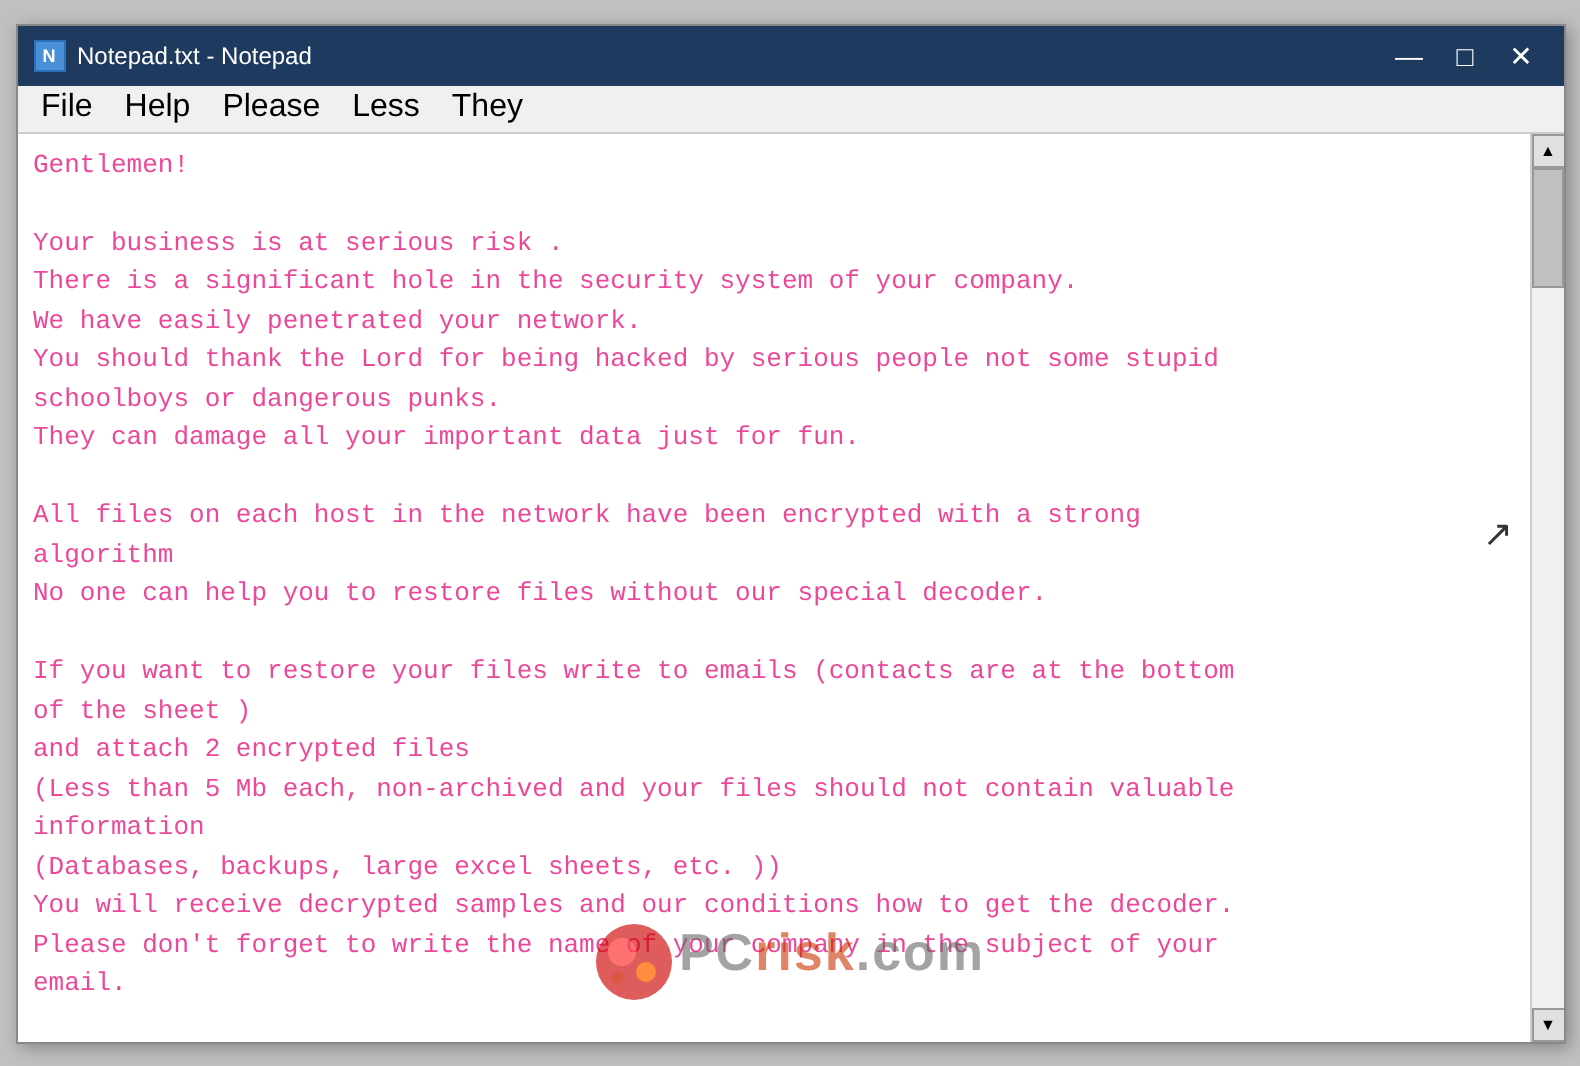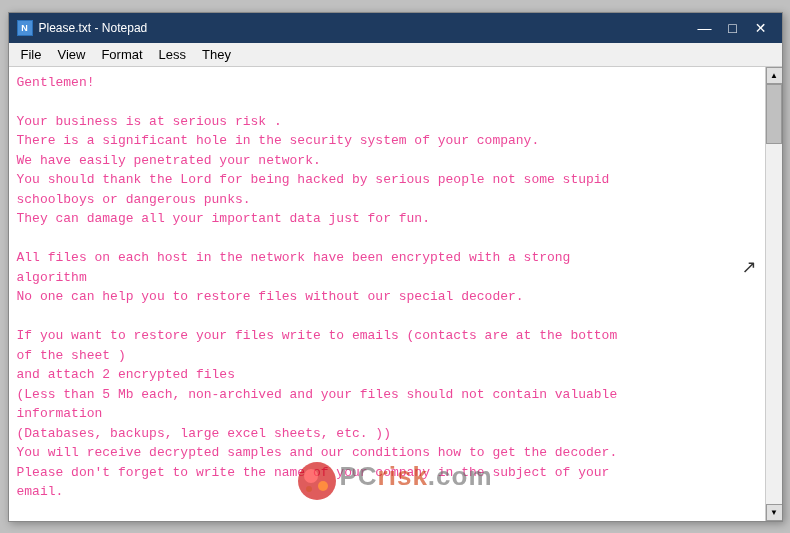--- a/index.html
+++ b/index.html
@@ -84,21 +84,21 @@
       height: 24px;
       display: flex;
       align-items: center;
       padding: 0 4px;
       border-bottom: 1px solid #ccc;
       flex-shrink: 0;
     }
 
     .menu-item {
       padding: 2px 8px;
-      font-size: 13px;
+      font-size: 16px;
       color: #000;
       cursor: pointer;
       height: 22px;
       display: flex;
       align-items: center;
     }
 
     .content-area {
       display: flex;
       flex: 1;
@@ -188,33 +188,33 @@
 </head>
 <body>
 
 <div class="window">
 
   <div class="title-bar">
     <div class="title-bar-left">
       <div class="title-icon">
         <span>N</span>
       </div>
-      <span>Please.txt - Notepad</span>
+      <span>Notepad.txt - Notepad</span>
     </div>
     <div class="title-controls">
       <button class="title-btn">—</button>
       <button class="title-btn">□</button>
       <button class="title-btn close">✕</button>
     </div>
   </div>
 
   <div class="menu-bar">
     <div class="menu-item">File</div>
-    <div class="menu-item">View</div>
-    <div class="menu-item">Format</div>
+    <div class="menu-item">Help</div>
+    <div class="menu-item">Please</div>
     <div class="menu-item">Less</div>
     <div class="menu-item">They</div>
   </div>
 
   <div class="content-area">
     <div class="text-content">Gentlemen!
 
 Your business is at serious risk .
 There is a significant hole in the security system of your company.
 We have easily penetrated your network.

